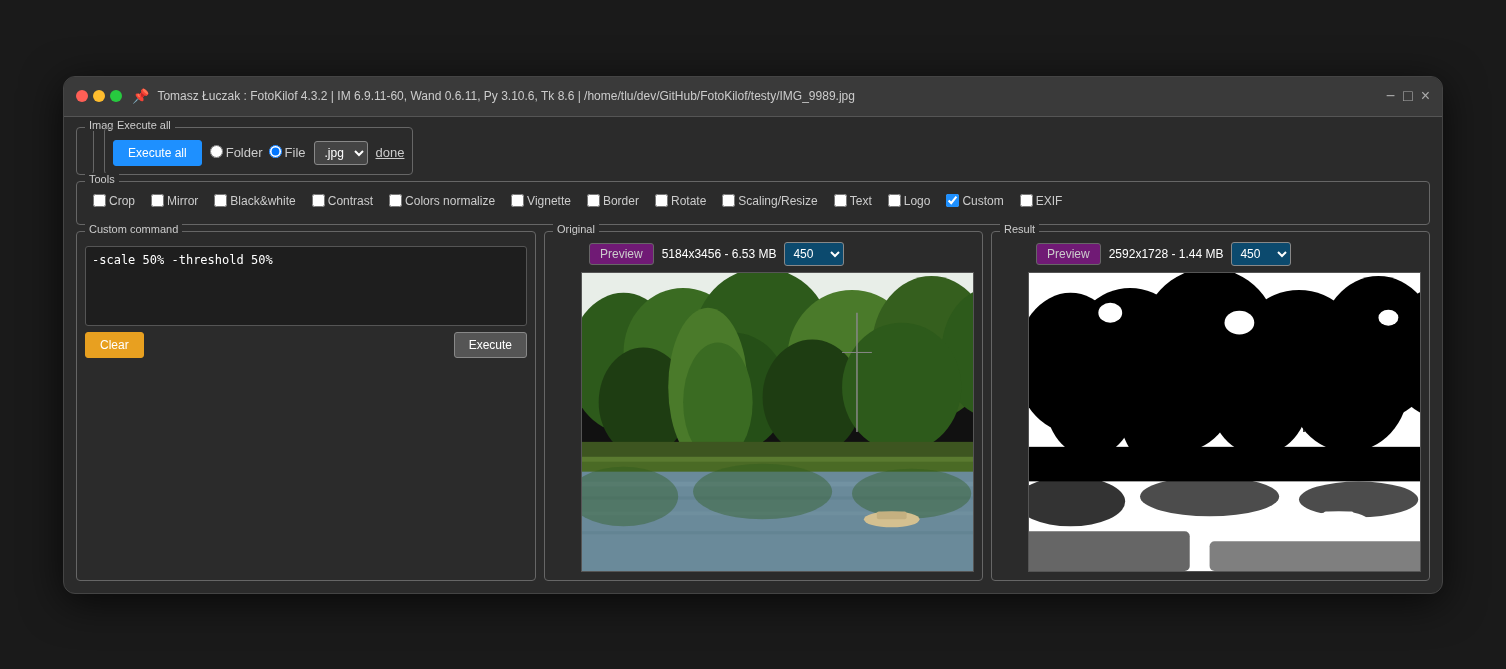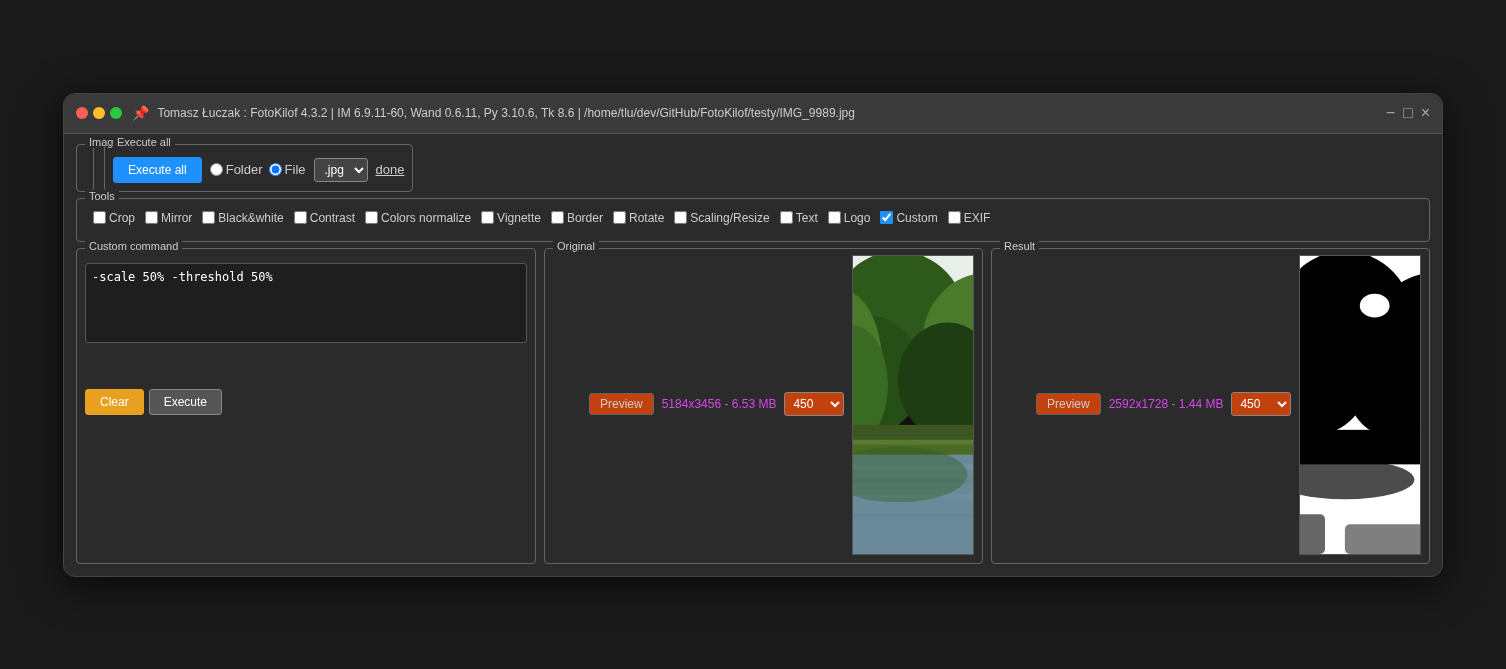--- a/index.html
+++ b/index.html
@@ -110,21 +110,21 @@
 
     .execute-all-group {
       display: flex;
       align-items: center;
       gap: 8px;
       padding-top: 6px;
     }
     .radio-group {
       display: flex; align-items: center; gap: 6px; color: #ccc;
     }
-    .radio-group label { display: flex; align-items: center; gap: 3px; cursor: pointer; }
+    .radio-group label { display: flex; align-items: flex-start; gap: 3px; cursor: pointer; }
     .file-ext-select {
       background: #444;
       color: #fff;
       border: 1px solid #888;
       border-radius: 3px;
       padding: 3px 6px;
       font-size: 12px;
     }
     .done-text { color: #ccc; text-decoration: underline; }
 
@@ -132,21 +132,21 @@
       display: flex;
       align-items: center;
       gap: 6px;
       padding-top: 6px;
     }
 
     
     .tools-row {
       display: flex;
       align-items: center;
-      gap: 10px;
+      gap: 16px;
       padding: 6px 8px 8px;
       flex-wrap: wrap;
     }
     .tools-row label {
       display: flex; align-items: center; gap: 3px; color: #ccc; cursor: pointer; font-size: 12px;
     }
     .tools-row input[type="checkbox"] {
       accent-color: #1e90ff;
     }
 
@@ -174,57 +174,57 @@
       border-radius: 3px;
       padding: 6px;
       font-family: monospace;
       font-size: 12px;
       resize: none;
       width: 100%;
       height: 80px;
     }
     .cmd-buttons {
       display: flex;
-      justify-content: flex-start;
-      gap: 5px;
-      margin-top: 40px;
+      justify-content: space-between;
+      gap: 24px;
     }
 
     .image-panels {
       display: flex;
       gap: 8px;
       flex: 1;
     }
 
     .image-panel {
       flex: 1;
       display: flex;
+      flex-direction: column;
       padding-left: 36px;
     }
     .image-panel-header {
       display: flex;
       align-items: center;
       gap: 8px;
       padding: 4px 8px 6px;
     }
     .preview-btn {
-      background: #c2410c;
+      background: #701a75;
       color: #ccc;
       border: 1px solid #666;
       border-radius: 3px;
       padding: 3px 10px;
       cursor: pointer;
       font-size: 12px;
     }
     .img-info {
-      color: #d946ef;
+      color: #ffffff;
       font-size: 12px;
     }
     .zoom-select {
-      background: #c2410c;
+      background: #0c4a6e;
       color: #fff;
       border: 1px solid #888;
       border-radius: 3px;
       padding: 3px 4px;
       font-size: 12px;
       width: 60px;
     }
     .image-display {
       flex: 1;
       background: #111;

